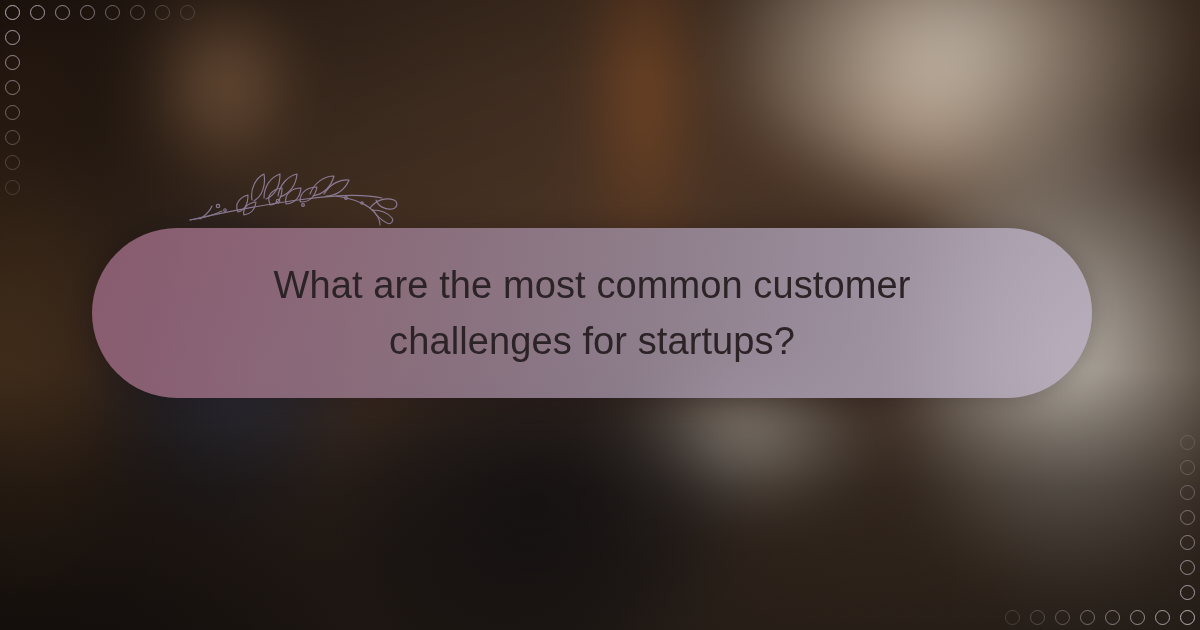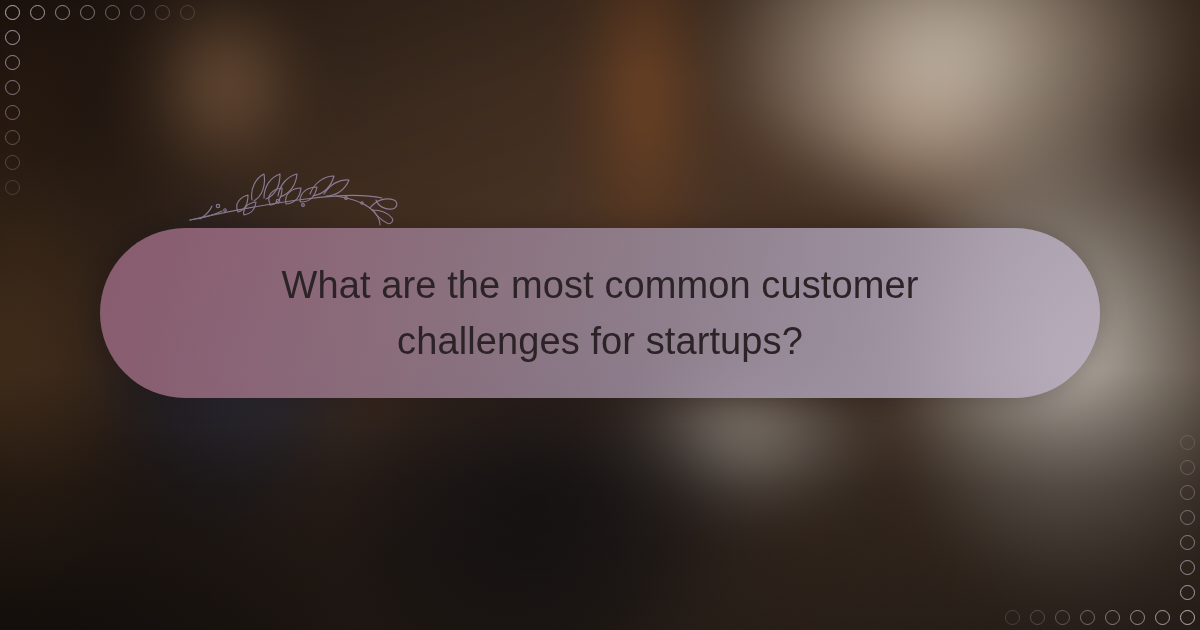--- a/index.html
+++ b/index.html
@@ -95,21 +95,21 @@
     left: 186px;
     top: 168px;
     width: 220px;
     height: 62px;
     opacity: 0.78;
   }
 
   
   .pill {
     position: absolute;
-    left: 100px;
+    left: 92px;
     top: 228px;
     width: 1000px;
     height: 170px;
     border-radius: 85px;
     background: linear-gradient(102deg,
         rgba(148,100,122,0.88) 0%,
         rgba(152,108,128,0.87) 14%,
         rgba(150,122,140,0.86) 34%,
         rgba(154,138,156,0.86) 55%,
         rgba(170,158,176,0.87) 76%,

